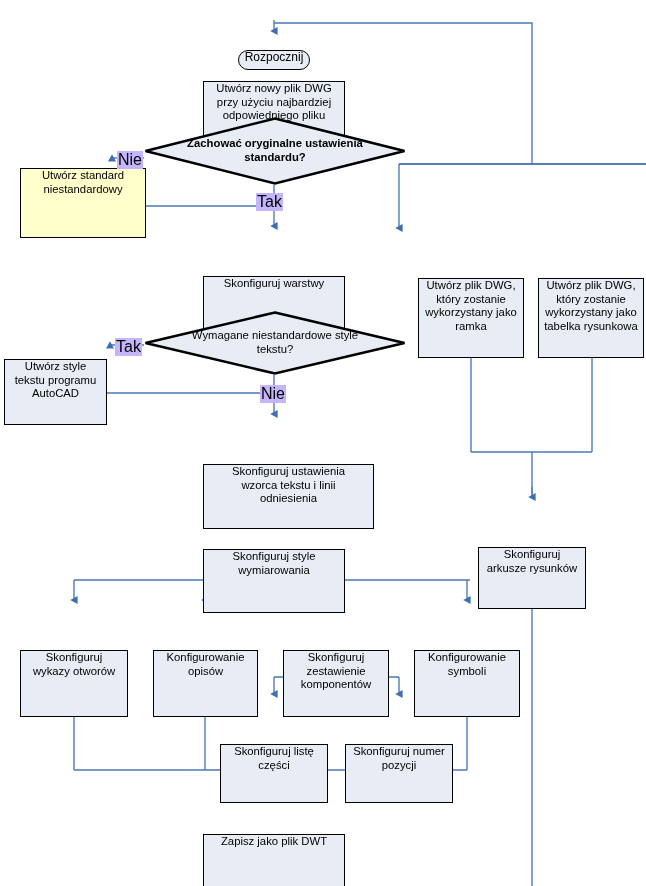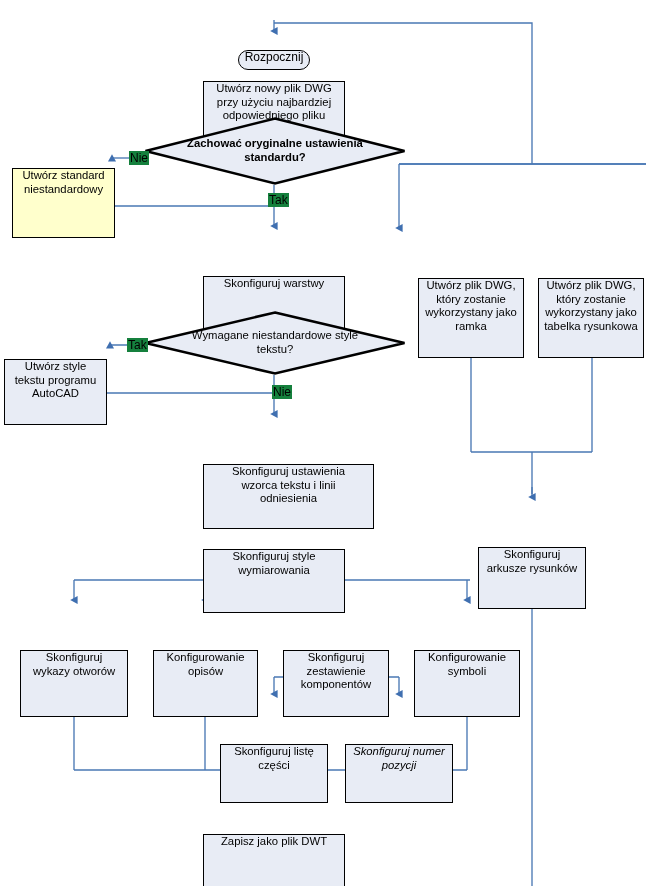--- a/index.html
+++ b/index.html
@@ -12,22 +12,22 @@
   .proc{background:#e8ecf5;border:1.6px solid #000000;}
   .proc-alt{background:#ffffcc;border:1.6px solid #000000;}
   .term{background:#e8ecf5;border:1.8px solid #000000;border-radius:14px;}
   .nlabel{font-size:11.3px;color:#000;line-height:13.6px;
           padding:0 4px;white-space:pre-line;}
   .term .nlabel{font-size:12px;}
   .diamond{position:absolute;}
   .diamond .dlabel{position:absolute;left:0;top:0;width:100%;height:100%;
         display:flex;align-items:center;justify-content:center;text-align:center;
         font-size:11.3px;line-height:13.6px;color:#000;white-space:pre-line;}
-  .elabel{position:absolute;font-size:12px;color:#000;background:#15803d;
-          padding:0 1px;white-space:nowrap;margin-left:12px;}
+  .elabel{position:absolute;font-size:16px;color:#000;background:#c4b5fd;
+          padding:0 1px;white-space:nowrap;}
 </style>
 </head>
 <body>
 
 <div id="stage">
 
   <svg id="wires" viewBox="0 0 646 886">
     <defs>
       <marker id="ah" markerWidth="9" markerHeight="9" refX="4.4" refY="4.2" orient="auto" markerUnits="userSpaceOnUse">
         <path d="M0.4,0.6 L8.4,0.6 L4.4,8.0 Z" fill="#3f6fb0"></path>
@@ -98,21 +98,21 @@
   </div>
 
   <div class="diamond" style="left:144px;top:117px;width:262px;height:68px;font-weight:bold;">
     <svg width="262" height="68" viewBox="0 0 262 68" style="position:absolute;left:0;top:0;">
       <polygon points="131,1.5 260.5,34 131,66.5 1.5,34" fill="#e8ecf5" stroke="#000000" stroke-width="2.6"></polygon>
     </svg>
     <span class="dlabel">Zachować oryginalne ustawienia
 standardu?</span>
   </div>
 
-  <div class="node proc-alt" style="left:12px;top:120px;width:103px;height:70px;">
+  <div class="node proc-alt" style="left:20px;top:120px;width:126px;height:70px;">
     <span class="nlabel">Utwórz standard
 niestandardowy</span>
   </div>
 
   <span class="elabel" style="left:117px;top:151px;">Nie</span>
   <span class="elabel" style="left:256px;top:193px;">Tak</span>
 
   <div class="node proc" style="left:203px;top:228px;width:142px;height:66px;">
     <span class="nlabel">Skonfiguruj warstwy</span>
   </div>
@@ -179,21 +179,21 @@
   </div>
   <div class="node proc" style="left:414px;top:602px;width:106px;height:67px;">
     <span class="nlabel">Konfigurowanie
 symboli</span>
   </div>
 
   <div class="node proc" style="left:220px;top:696px;width:108px;height:59px;">
     <span class="nlabel">Skonfiguruj listę
 części</span>
   </div>
-  <div class="node proc" style="left:345px;top:696px;width:108px;height:59px;font-style:italic;">
+  <div class="node proc" style="left:345px;top:696px;width:108px;height:59px;">
     <span class="nlabel">Skonfiguruj numer
 pozycji</span>
   </div>
 
   <div class="node proc" style="left:203px;top:786px;width:142px;height:61px;">
     <span class="nlabel">Zapisz jako plik DWT</span>
   </div>
 
   <div class="node term" style="left:242px;top:863px;width:80px;height:20px;">
     <span class="nlabel">Koniec</span>

